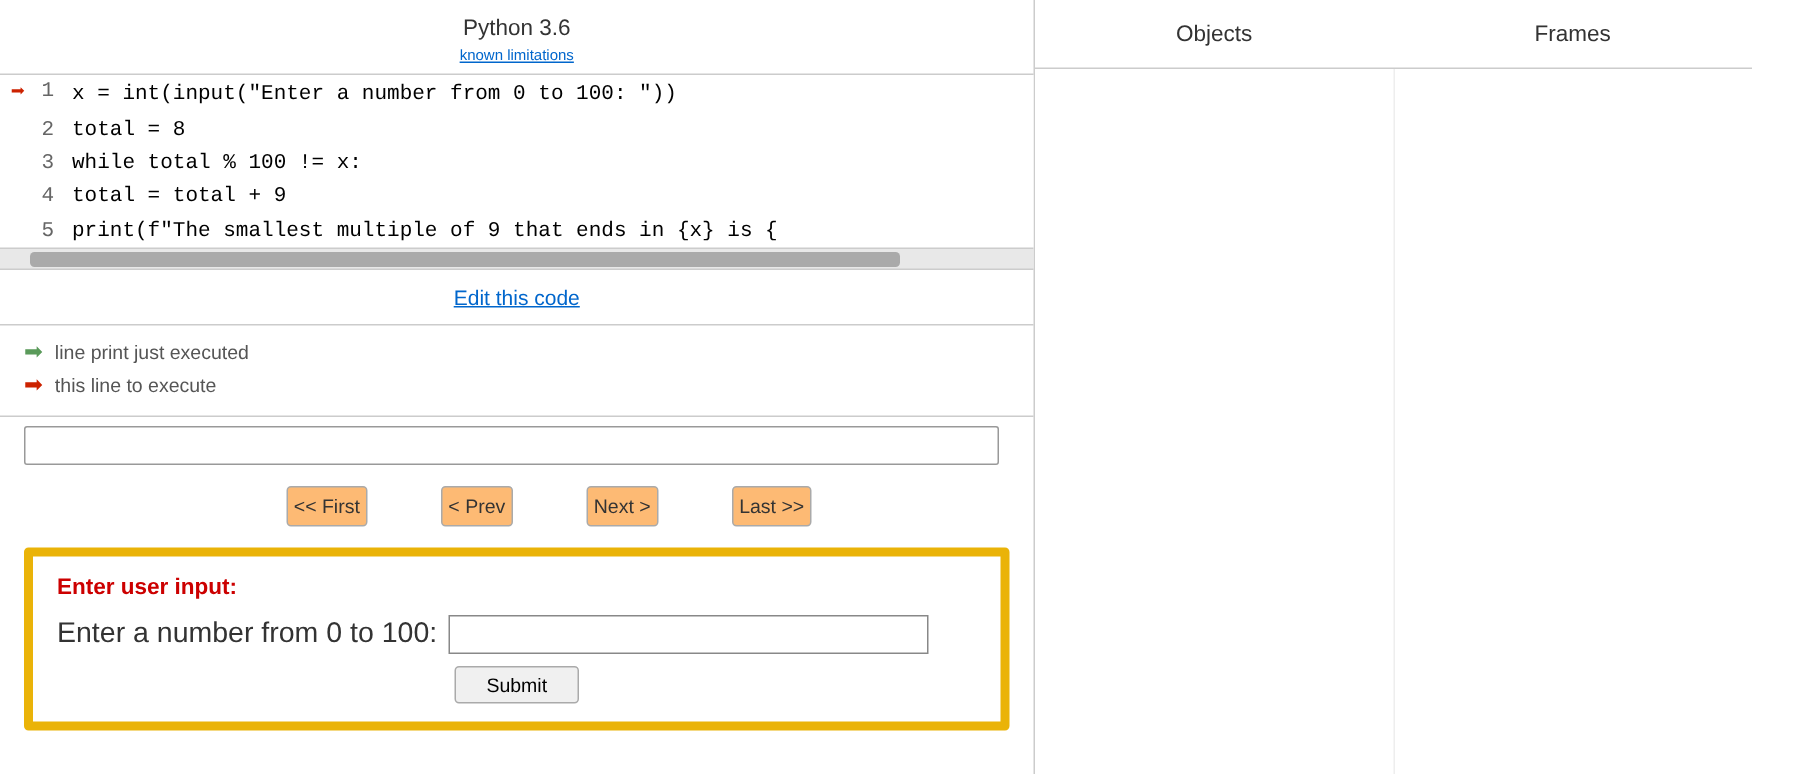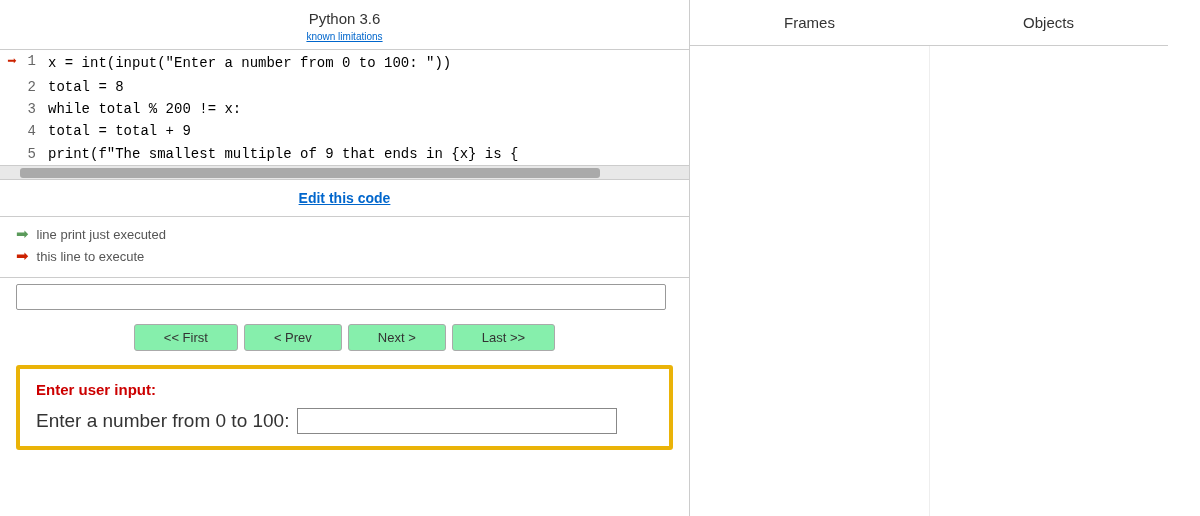--- a/index.html
+++ b/index.html
@@ -18,34 +18,34 @@
     .code-table tr { line-height: 1.6; }
     .line-arrow { width: 24px; text-align: center; vertical-align: top; }
     .line-num { width: 20px; color: #666; text-align: right; padding-right: 8px; vertical-align: top; user-select: none; }
     .line-code { padding-left: 4px; color: #000; }
     .arrow-red { color: #cc2200; font-size: 16px; }
 
     .scrollbar-area { height: 14px; background: #e8e8e8; border-bottom: 1px solid #ccc; position: relative; overflow: hidden; cursor: pointer; }
     .scrollbar-thumb { position: absolute; top: 2px; left: 20px; width: 580px; height: 10px; background: #aaa; border-radius: 3px; }
 
     .edit-link-area { text-align: center; padding: 10px 0; border-bottom: 1px solid #ccc; }
-    .edit-link { color: #0066cc; text-decoration: underline; cursor: pointer; font-size: 14px; font-weight: bold; }
+    .edit-link { color: #0066cc; text-decoration: underline; cursor: pointer; font-size: 14px; }
 
     .legend { padding: 8px 16px; border-bottom: 1px solid #ccc; }
     .legend-item { display: flex; align-items: center; gap: 8px; margin-bottom: 4px; font-size: 13px; color: #555; }
     .legend-arrow-green { color: #5a9a5a; font-size: 15px; }
     .legend-arrow-red { color: #cc2200; font-size: 15px; }
 
     .input-box-area { padding: 6px 16px; }
     .input-box { width: 650px; height: 26px; border: 1px solid #999; border-radius: 2px; background: #fff; display: flex; align-items: center; }
 
     .nav-buttons { display: flex; justify-content: center; gap: 6px; padding: 8px 0; }
-    .nav-btn { padding: 5px 29px; font-size: 13px; border: 1px solid #aaa; background: #86efac; border-radius: 3px; cursor: pointer; color: #333; }
+    .nav-btn { padding: 5px 4px; font-size: 13px; border: 1px solid #aaa; background: #fdba74; border-radius: 3px; cursor: pointer; color: #333; margin-left: 43px; }
 
-    .user-input-section { margin: 6px 16px; border: 4px solid #eab308; border-radius: 3px; padding: 12px 16px; }
+    .user-input-section { margin: 6px 16px; border: 6px solid #eab308; border-radius: 3px; padding: 12px 16px; }
     .user-input-label { color: #cc0000; font-weight: bold; font-size: 15px; margin-bottom: 10px; }
     .user-input-row { display: flex; align-items: center; gap: 8px; }
     .user-input-text { font-size: 19px; color: #333; }
     .user-input-field { border: 1px solid #888; height: 26px; width: 320px; padding: 2px 4px; font-size: 14px; }
     .submit-btn-row { margin-top: 8px; text-align: center; }
     .submit-btn { padding: 4px 20px; font-size: 13px; border: 1px solid #aaa; background: #f0f0f0; border-radius: 3px; cursor: pointer; }
 
     .right-panel { flex: 1; display: flex; flex-direction: column; }
     .right-header { display: flex; border-bottom: 1px solid #ccc; padding: 10px 0; }
     .right-tab { flex: 1; text-align: center; font-size: 15px; color: #333; padding: 4px 0; cursor: pointer; }
@@ -75,21 +75,21 @@
               <td class="line-code">x = int(input("Enter a number from 0 to 100: "))</td>
             </tr>
             <tr>
               <td class="line-arrow"></td>
               <td class="line-num">2</td>
               <td class="line-code">total = 8</td>
             </tr>
             <tr>
               <td class="line-arrow"></td>
               <td class="line-num">3</td>
-              <td class="line-code">while total % 200 != x:</td>
+              <td class="line-code">while total % 100 != x:</td>
             </tr>
             <tr>
               <td class="line-arrow"></td>
               <td class="line-num">4</td>
               <td class="line-code">    total = total + 9</td>
             </tr>
             <tr>
               <td class="line-arrow"></td>
               <td class="line-num">5</td>
               <td class="line-code">print(f"The smallest multiple of 9 that ends in {x} is {</td>
@@ -127,26 +127,29 @@
       <button class="nav-btn">Next &gt;</button>
       <button class="nav-btn">Last &gt;&gt;</button>
     </div>
 
     <div class="user-input-section">
       <div class="user-input-label">Enter user input:</div>
       <div class="user-input-row">
         <span class="user-input-text">Enter a number from 0 to 100:</span>
         <input class="user-input-field" type="text" style="">
       </div>
+      <div class="submit-btn-row">
+        <button class="submit-btn">Submit</button>
+      </div>
     </div>
   </div>
 
   <div class="right-panel">
     <div class="right-header">
+      <div class="right-tab" id="tab-objects">Objects</div>
       <div class="right-tab" id="tab-frames">Frames</div>
-      <div class="right-tab" id="tab-objects">Objects</div>
     </div>
     <div class="panels-area">
       <div class="frames-panel"></div>
       <div class="objects-panel"></div>
     </div>
   </div>
 </div>
 
 </body></html>

